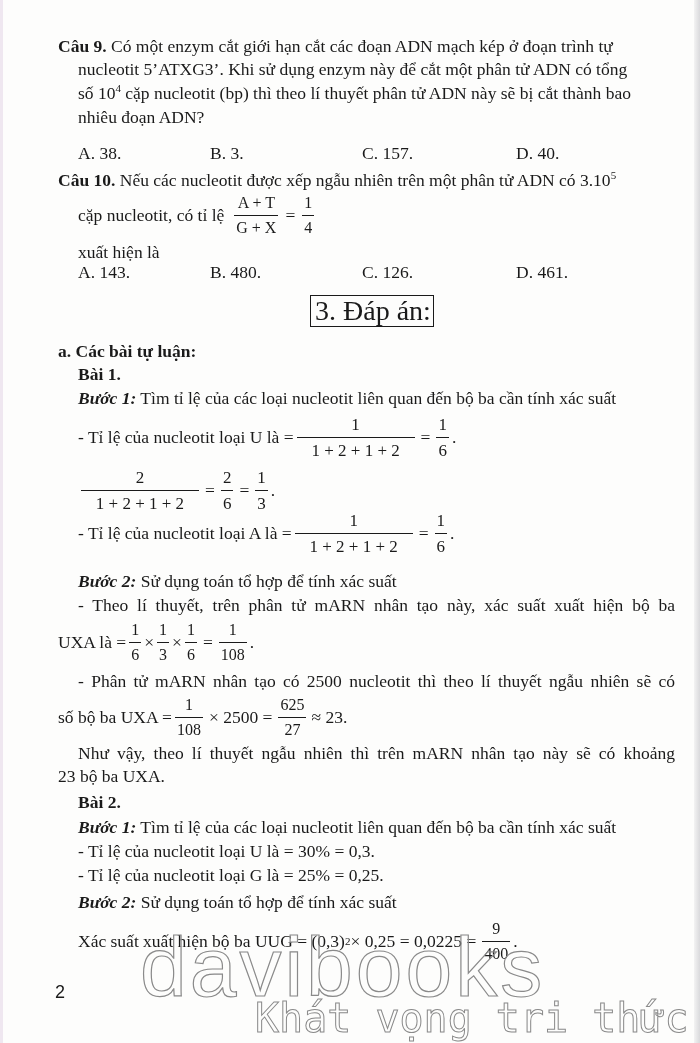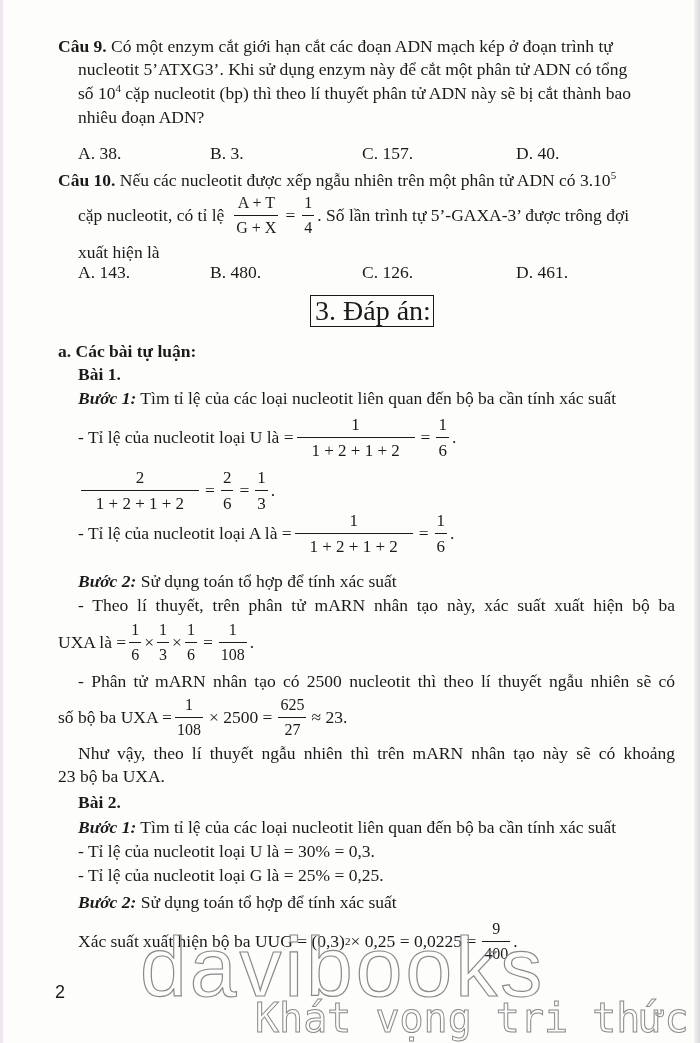--- a/index.html
+++ b/index.html
@@ -87,21 +87,20 @@
     <span>cặp nucleotit, có tỉ lệ</span>
     <span class="frac small" style="margin-left:10px;">
       <span class="num">A + T</span>
       <span class="den">G + X</span>
     </span>
     <span style="margin:0 4px;">=</span>
     <span class="frac small">
       <span class="num">1</span>
       <span class="den">4</span>
     </span>
-    <span>. Số lần trình tự 5’-GAXA-3’ được trông đợi</span>
   </div>
   <div class="line" style="left:78px; top:242px;">xuất hiện là</div>
   <div class="line" style="left:78px; top:262px;">A. 143.</div>
   <div class="line" style="left:210px; top:262px;">B. 480.</div>
   <div class="line" style="left:362px; top:262px;">C. 126.</div>
   <div class="line" style="left:516px; top:262px;">D. 461.</div>
 </div>
 
 <div class="answer-box">3. Đáp án:</div>
 

